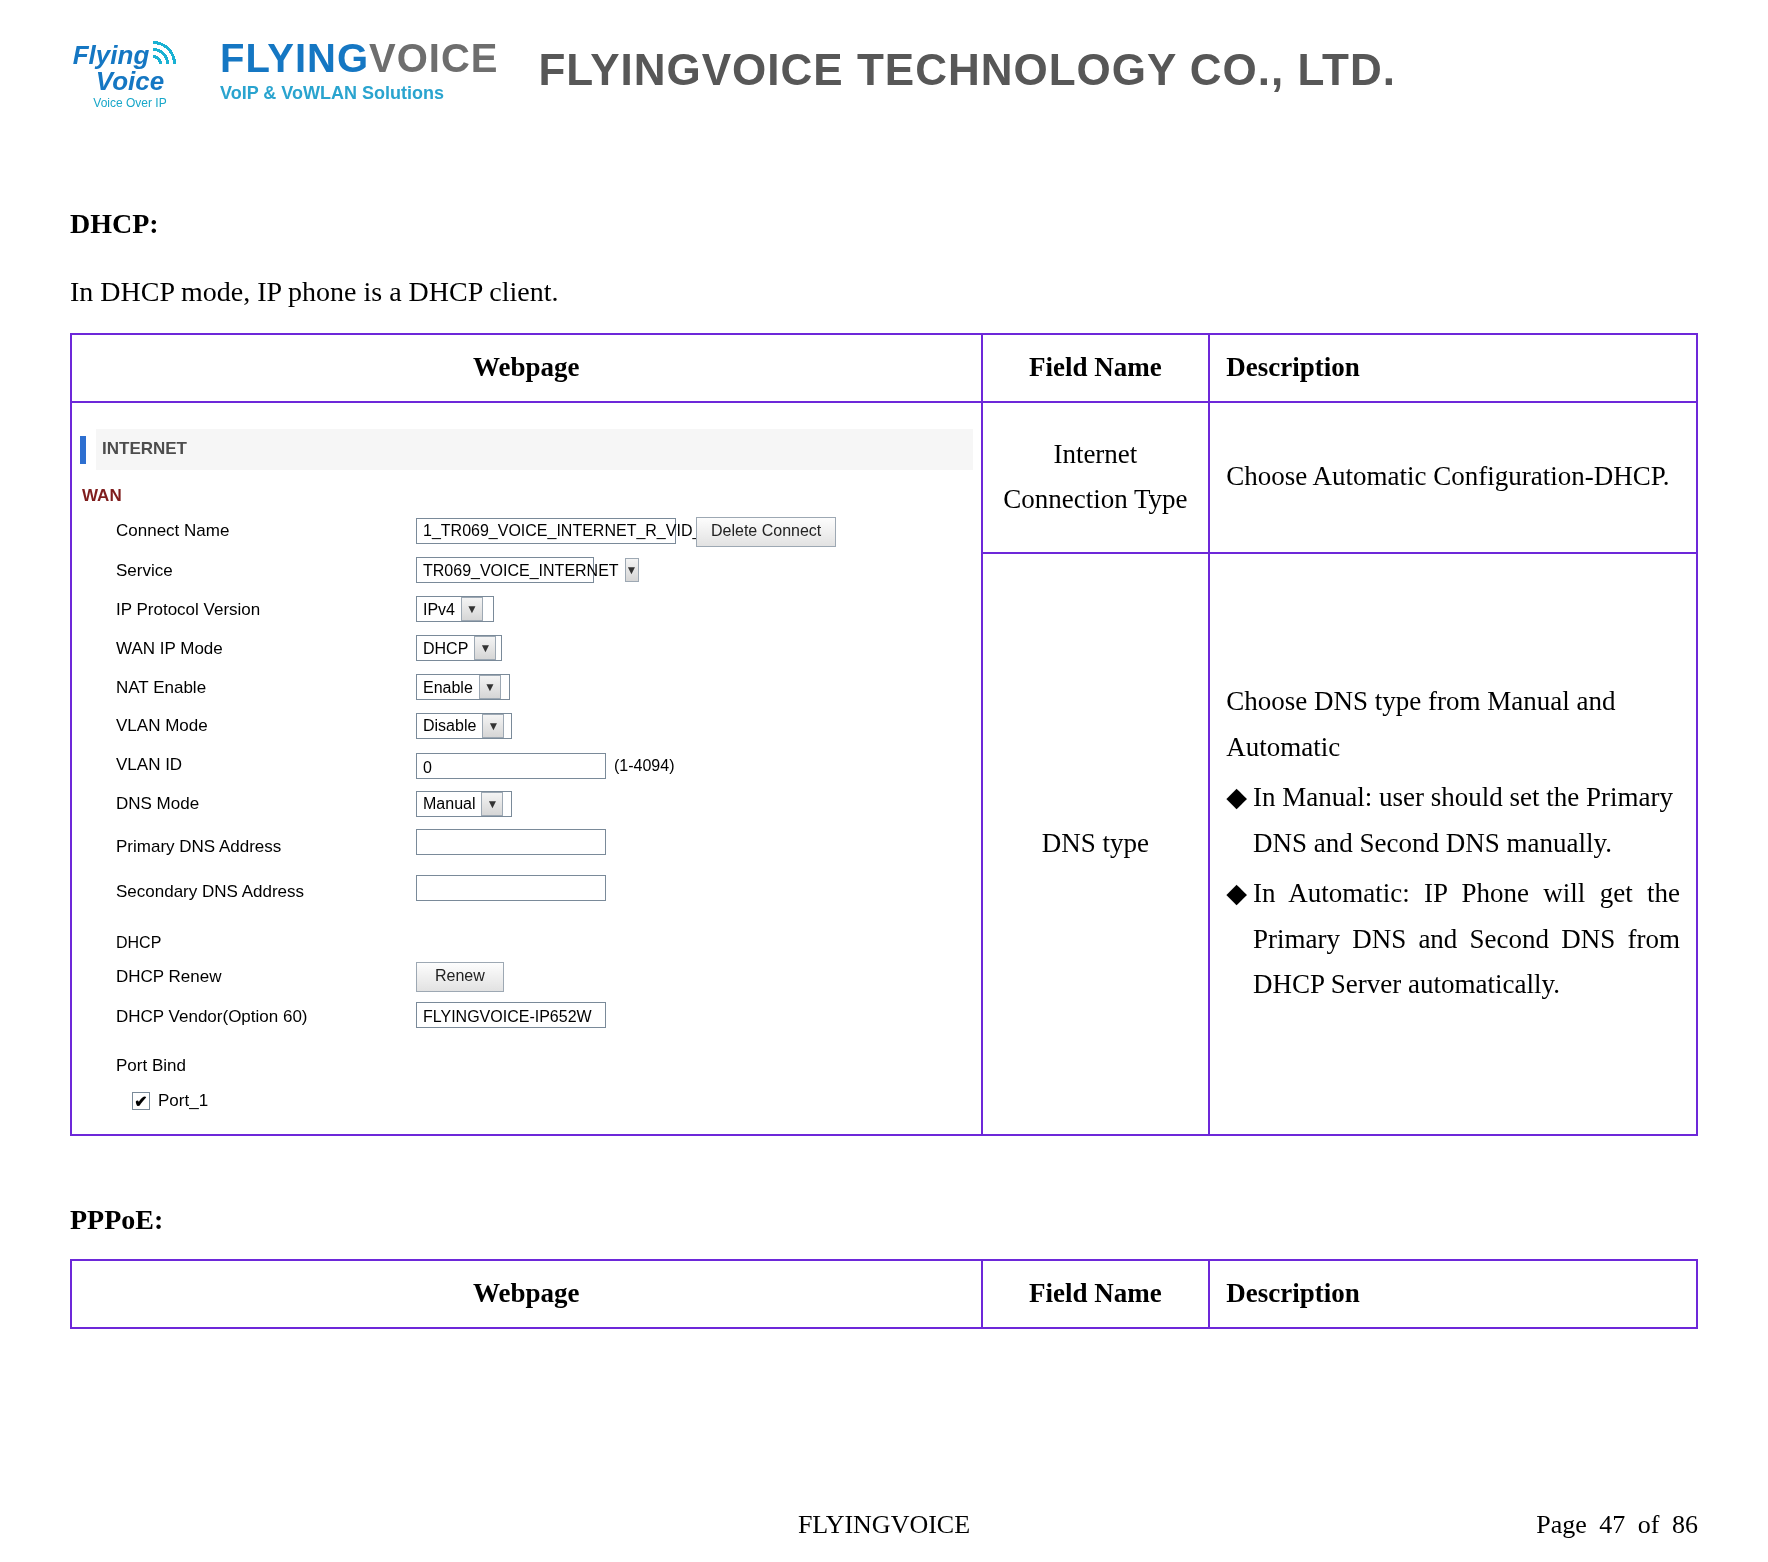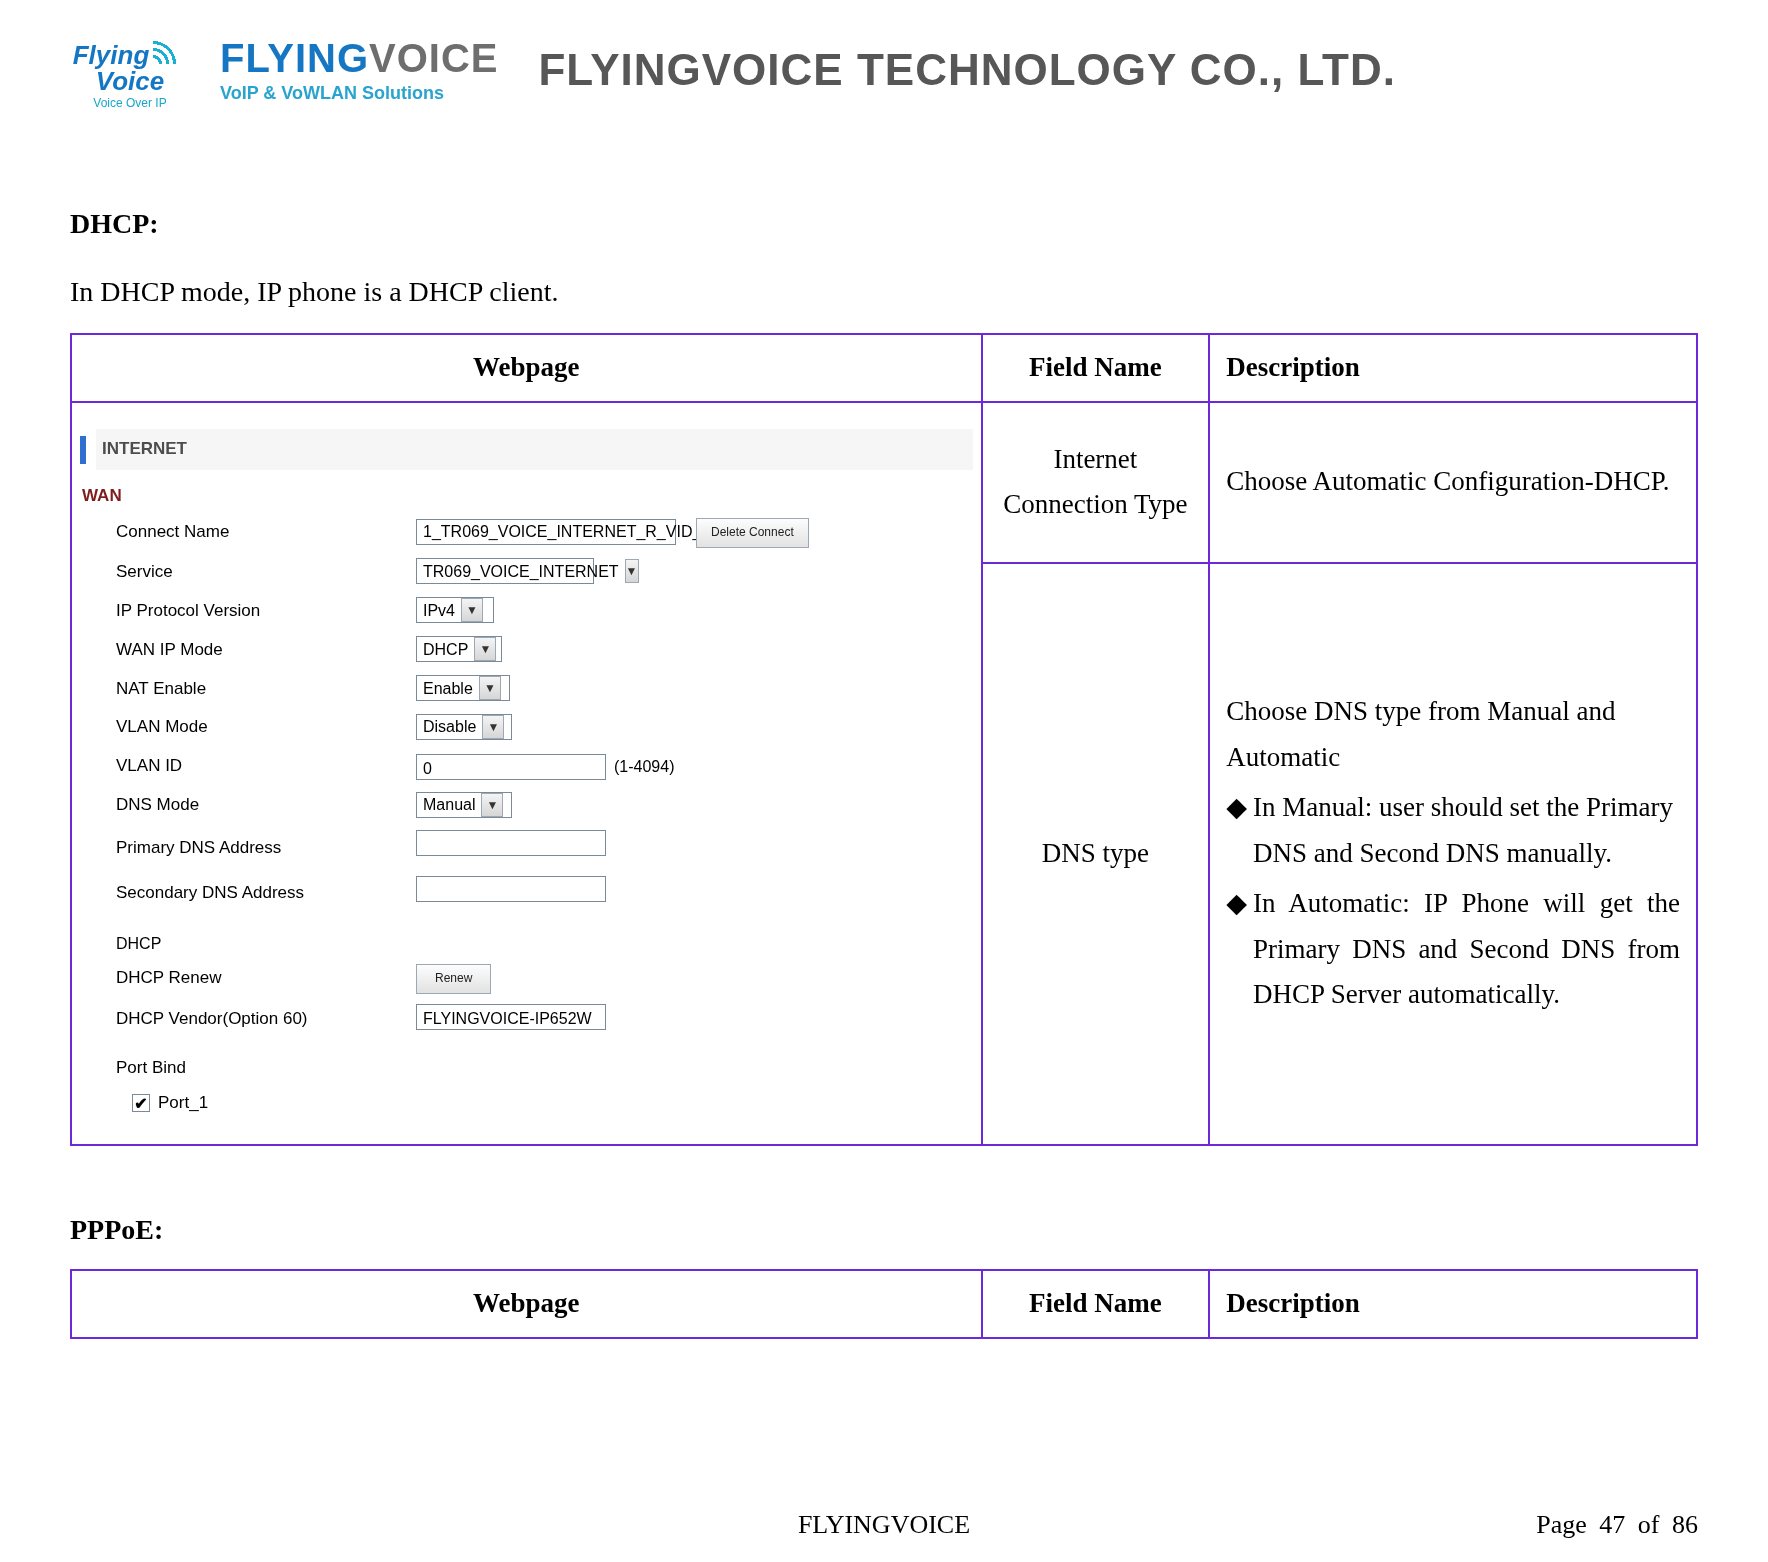--- a/index.html
+++ b/index.html
@@ -132,21 +132,21 @@
   .bullet-line .diamond { flex: 0 0 auto; }
   .justify { text-align: justify; }
 
   
   .panel {
     font-family: Tahoma, Verdana, sans-serif;
     font-size: 17px;
     color: #000;
     width: 100%;
     box-sizing: border-box;
-    padding: 20px 8px 26px 8px;
+    padding: 20px 8px 18px 8px;
   }
   .panel .internet-hdr {
     display: flex;
     align-items: center;
     margin: 6px 0 12px 0;
   }
   .panel .internet-hdr .bar {
     flex: 0 0 6px;
     height: 28px;
     background: #2e6fd0;
@@ -206,21 +206,21 @@
     padding: 0 6px;
     box-sizing: border-box;
   }
   .btn {
     display: inline-block;
     height: 28px;
     line-height: 26px;
     padding: 0 14px;
     border: 1px solid #9da8b3;
     background: linear-gradient(#fdfdfd,#e2e2e2);
-    font-size: 12px;
+    font-size: 16px;
     color: #222;
     text-align: center;
     font-family: Tahoma, Verdana, sans-serif;
   }
   .hint { color: #000; font-size: 16px; }
 
   .subhead { margin: 18px 0 6px 36px; font-size: 16px; color:#000; }
 
   .portbind {
     margin: 20px 0 0 36px;

